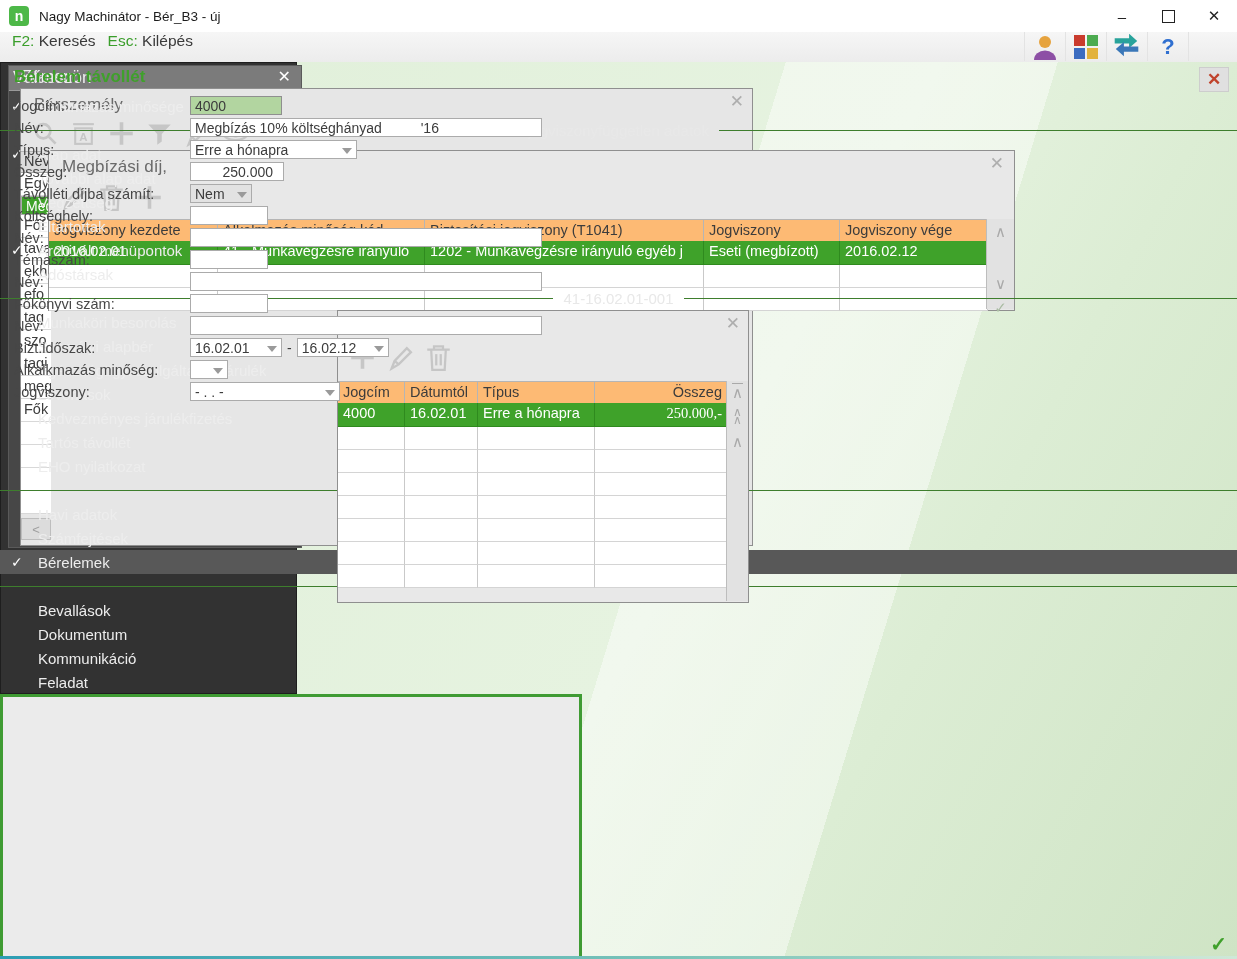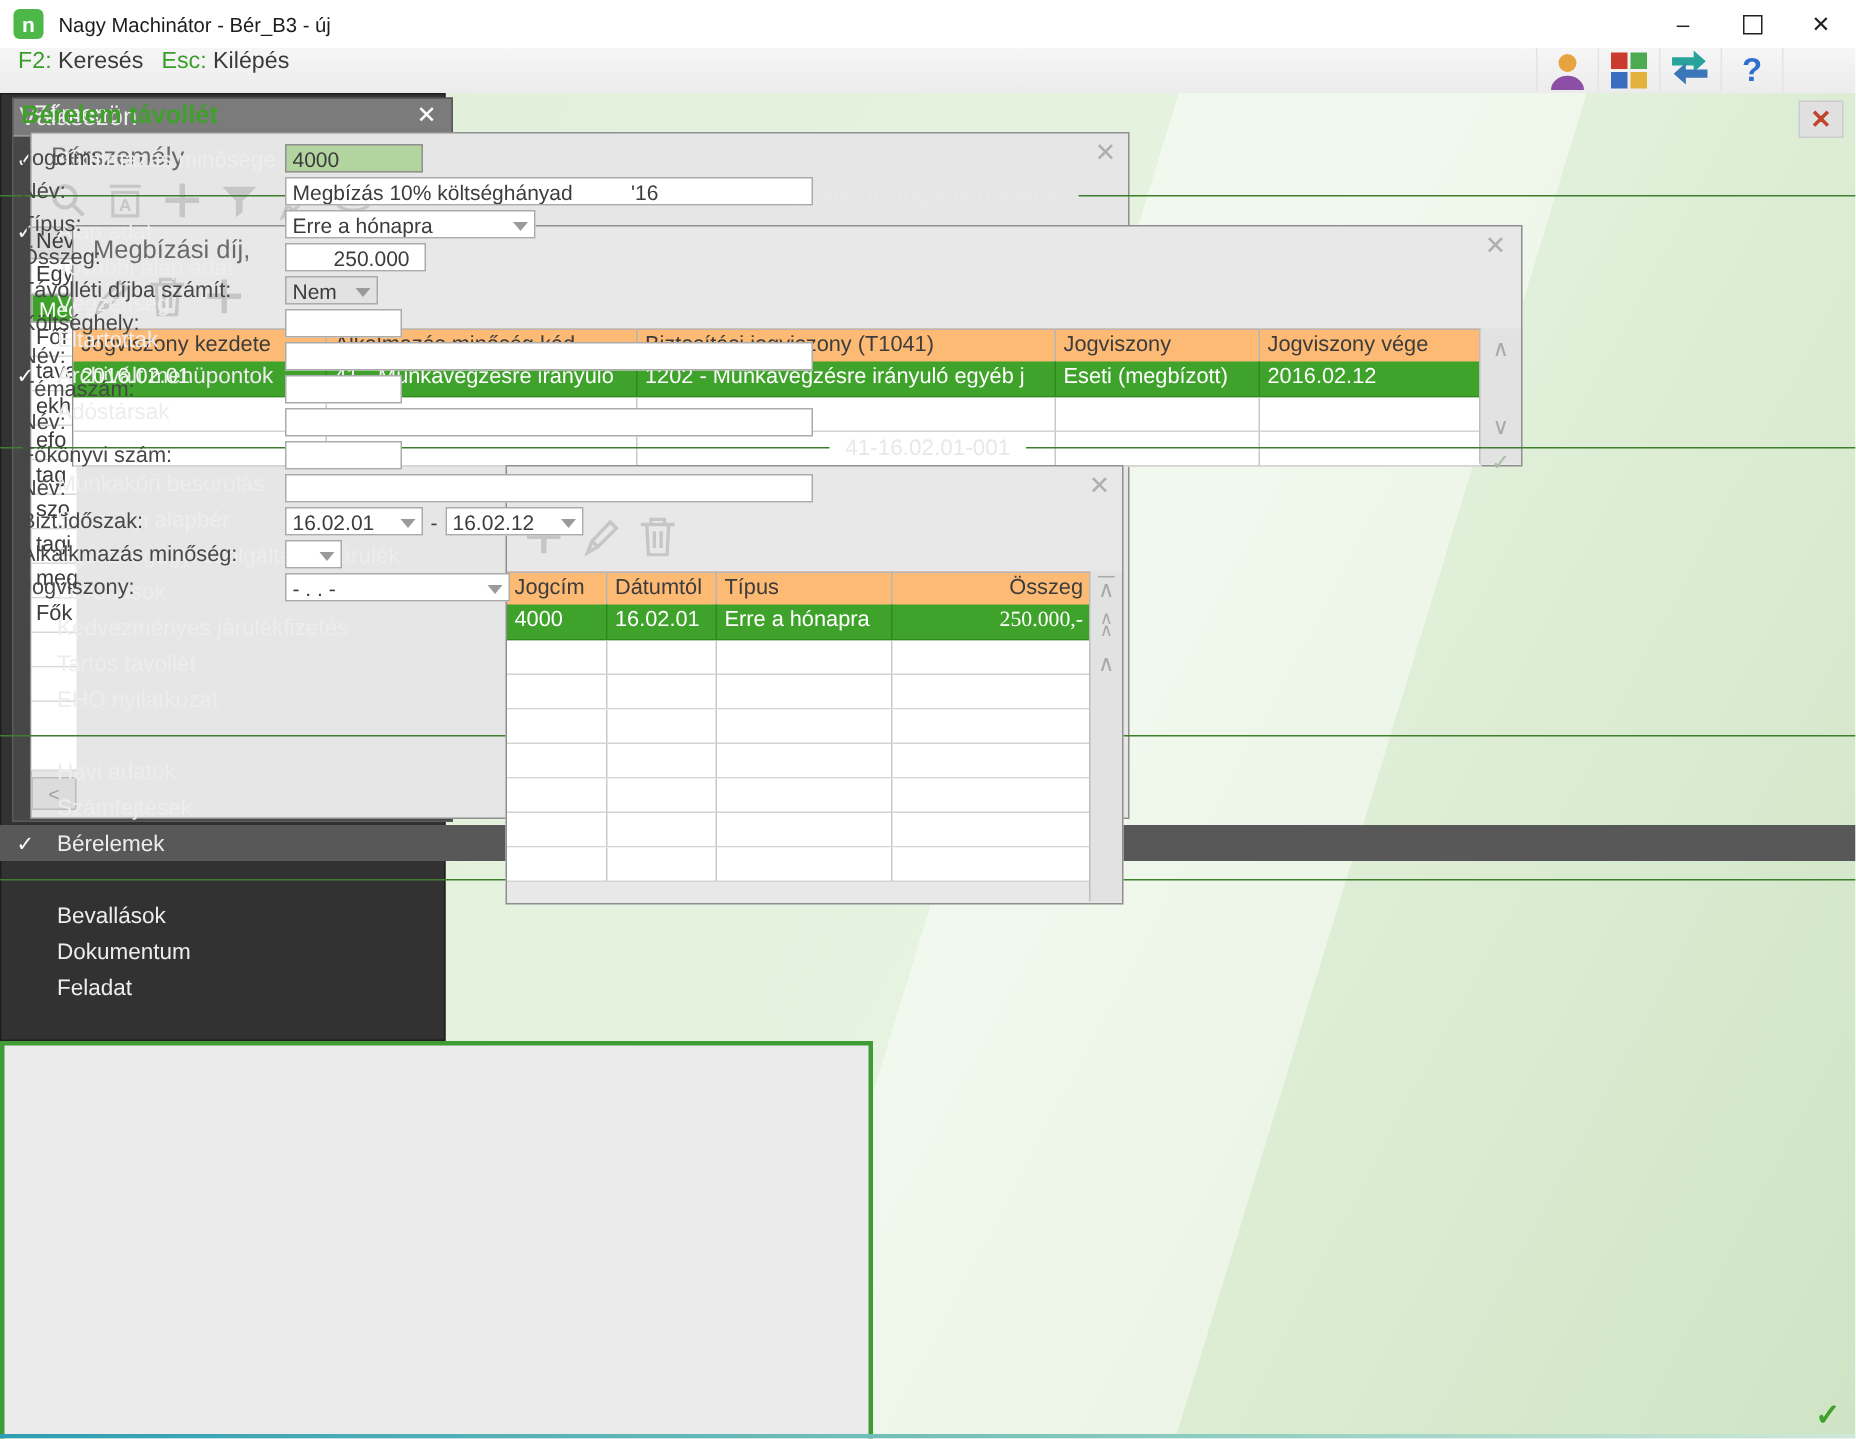--- a/index.html
+++ b/index.html
@@ -391,20 +391,24 @@
         <div class="mitem">
           <span class="chk"></span>
           <span class="mlabel">Bevallások</span>
         </div>
         <div class="mitem">
           <span class="chk"></span>
           <span class="mlabel">Dokumentum</span>
         </div>
         <div class="mitem">
           <span class="chk"></span>
+          <span class="mlabel">Kommunikáció</span>
+        </div>
+        <div class="mitem">
+          <span class="chk"></span>
           <span class="mlabel">Feladat</span>
         </div>
       </div>
   </div>
 
   <div class="win" id="berelemek">
     <div class="win-title">Bérelemek</div>
     <div class="win-x" style="right:8px">✕</div>
     <div class="toolbar" style="left:10px;top:32px">
         <div class="tico">

